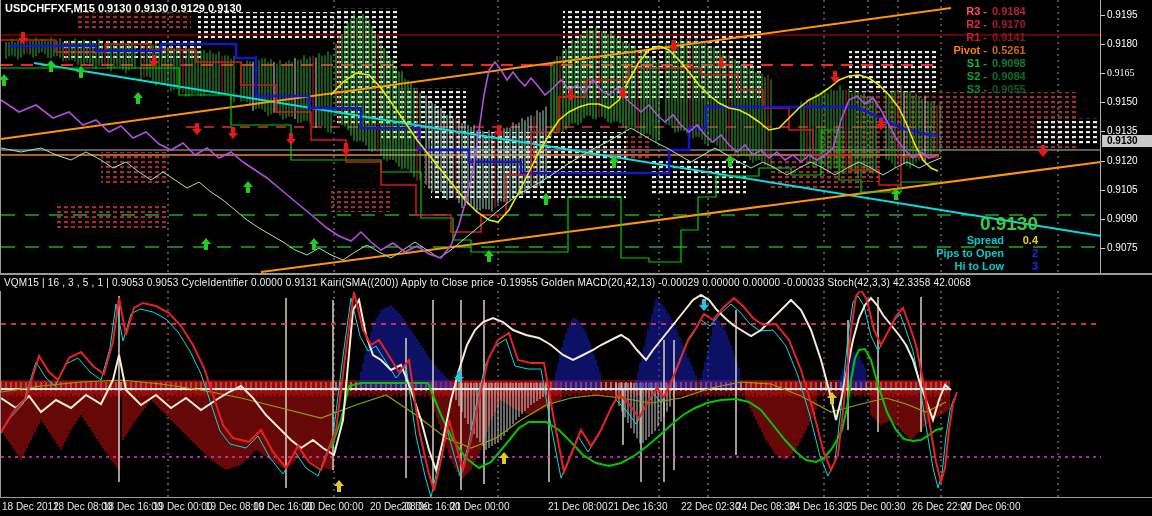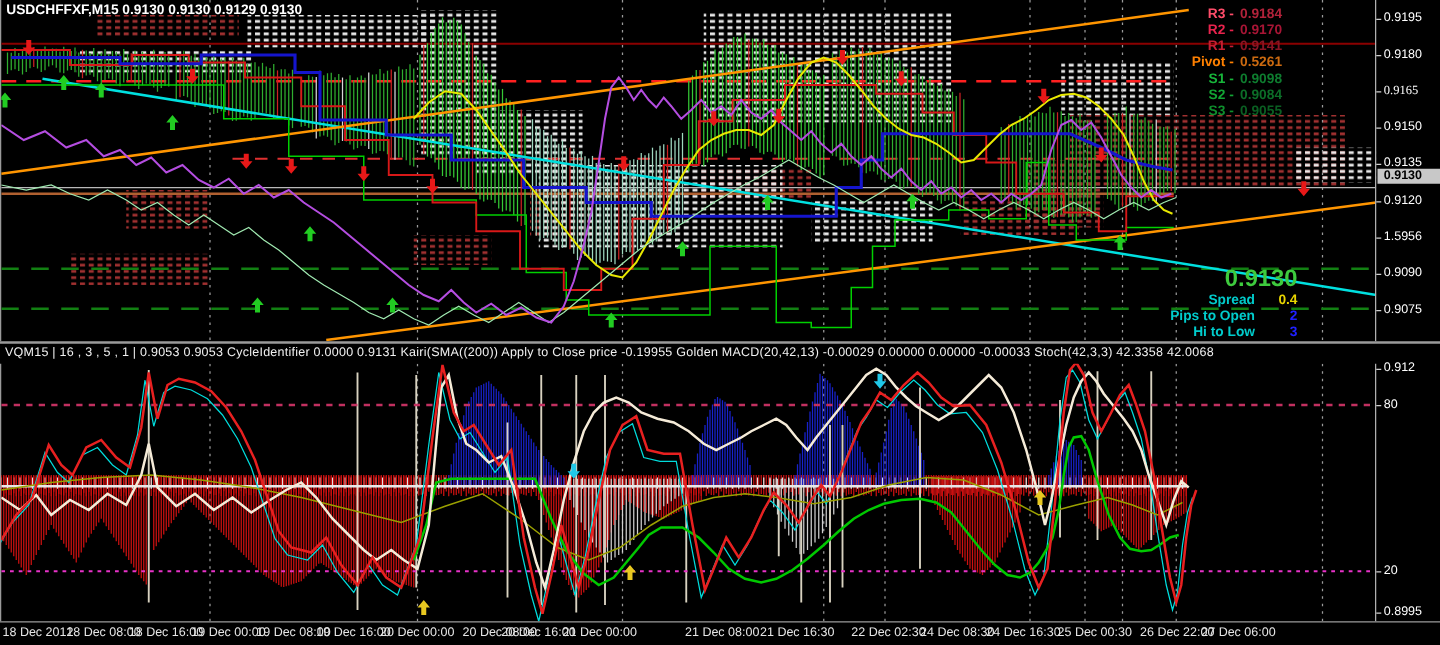--- a/index.html
+++ b/index.html
@@ -498,21 +498,21 @@
       <div class="axlab" style="top: 38px;">0.9180</div>
       <div class="axtick" style="top: 73px;"></div>
       <div class="axlab" style="top: 67px; font-family: Liberation Serif, serif;">0.9165</div>
       <div class="axtick" style="top: 102px;"></div>
       <div class="axlab" style="top: 96px;">0.9150</div>
       <div class="axtick" style="top: 131px;"></div>
       <div class="axlab" style="top: 125px;">0.9135</div>
       <div class="axtick" style="top: 161px;"></div>
       <div class="axlab" style="top: 155px;">0.9120</div>
       <div class="axtick" style="top: 190px;"></div>
-      <div class="axlab" style="top: 184px;">1.5956</div>
+      <div class="axlab" style="top: 184px;">0.9105</div>
       <div class="axtick" style="top: 219px;"></div>
       <div class="axlab" style="top: 213px;">0.9090</div>
       <div class="axtick" style="top: 248px;"></div>
       <div class="axlab" style="top: 242px;">0.9075</div>
       <div id="cur-tag" style="top: 135px;">0.9130</div>
     </div>
   <div id="divider" class="abs"></div>
 
   <div id="ind-header" class="abs">VQM15 |  16 , 3 , 5 , 1  |  0.9053 0.9053   CycleIdentifier 0.0000 0.9131   Kairi(SMA((200)) Apply to Close price -0.19955   Golden MACD(20,42,13) -0.00029 0.00000 0.00000 -0.00033   Stoch(42,3,3) 42.3358 42.0068</div>
 
@@ -1754,30 +1754,20 @@
             <polygon points="336,201 336,195 333,195 338,189 343,195 340,195 340,201" fill="#e8c820"></polygon>
             <polygon points="501,173 501,167 498,167 503,161 508,167 505,167 505,173" fill="#e8c820"></polygon>
             <polygon points="829,113 829,107 826,107 831,101 836,107 833,107 833,113" fill="#e8c820"></polygon>
             <polygon points="456,80 456,86 453,86 458,92 463,86 460,86 460,80" fill="#20c8e8"></polygon>
             <polygon points="701,8 701,14 698,14 703,20 708,14 705,14 705,8" fill="#20c8e8"></polygon>
           </g>
         </g>
       </svg>
   </div>
 
-  <div id="lower-axis" class="abs">
-      <div class="axtick" style="top: 4px;"></div>
-      <div class="axlab" style="top: -2px;">0.912</div>
-      <div class="axtick" style="top: 33px;"></div>
-      <div class="axlab" style="top: 27px;">80</div>
-      <div class="axtick" style="top: 166px;"></div>
-      <div class="axlab" style="top: 160px;">20</div>
-      <div class="axtick" style="top: 199px;"></div>
-      <div class="axlab" style="top: 193px;">0.8995</div>
-    </div>
   <div id="time-axis" class="abs">
       <div class="tlab" style="left: 2px;">18 Dec 2012</div>
       <div class="tlab" style="left: 53px;">18 Dec 08:00</div>
       <div class="tlab" style="left: 103px;">18 Dec 16:00</div>
       <div class="tlab" style="left: 153px;">19 Dec 00:00</div>
       <div class="tlab" style="left: 205px;">19 Dec 08:00</div>
       <div class="tlab" style="left: 253px;">19 Dec 16:00</div>
       <div class="tlab" style="left: 304px;">20 Dec 00:00</div>
       <div class="tlab" style="left: 353px; padding-left: 17px;">20 Dec 08:00</div>
       <div class="tlab" style="left: 401px;">20 Dec 16:00</div>

